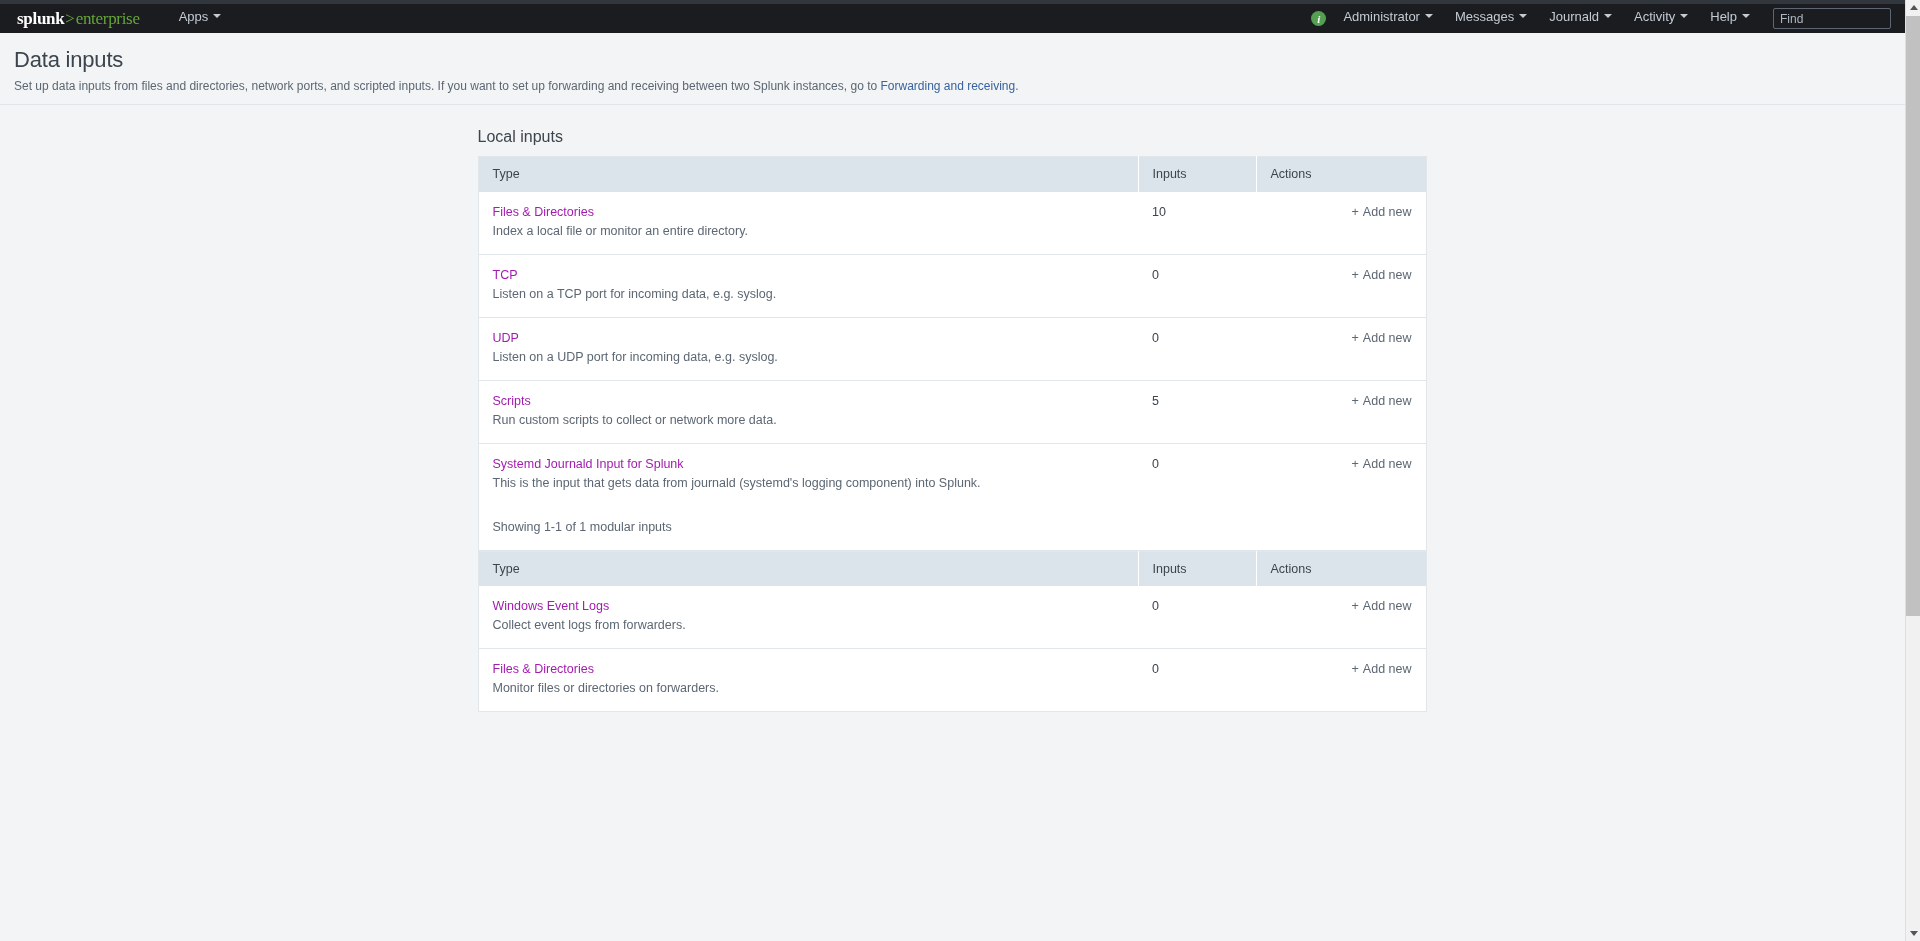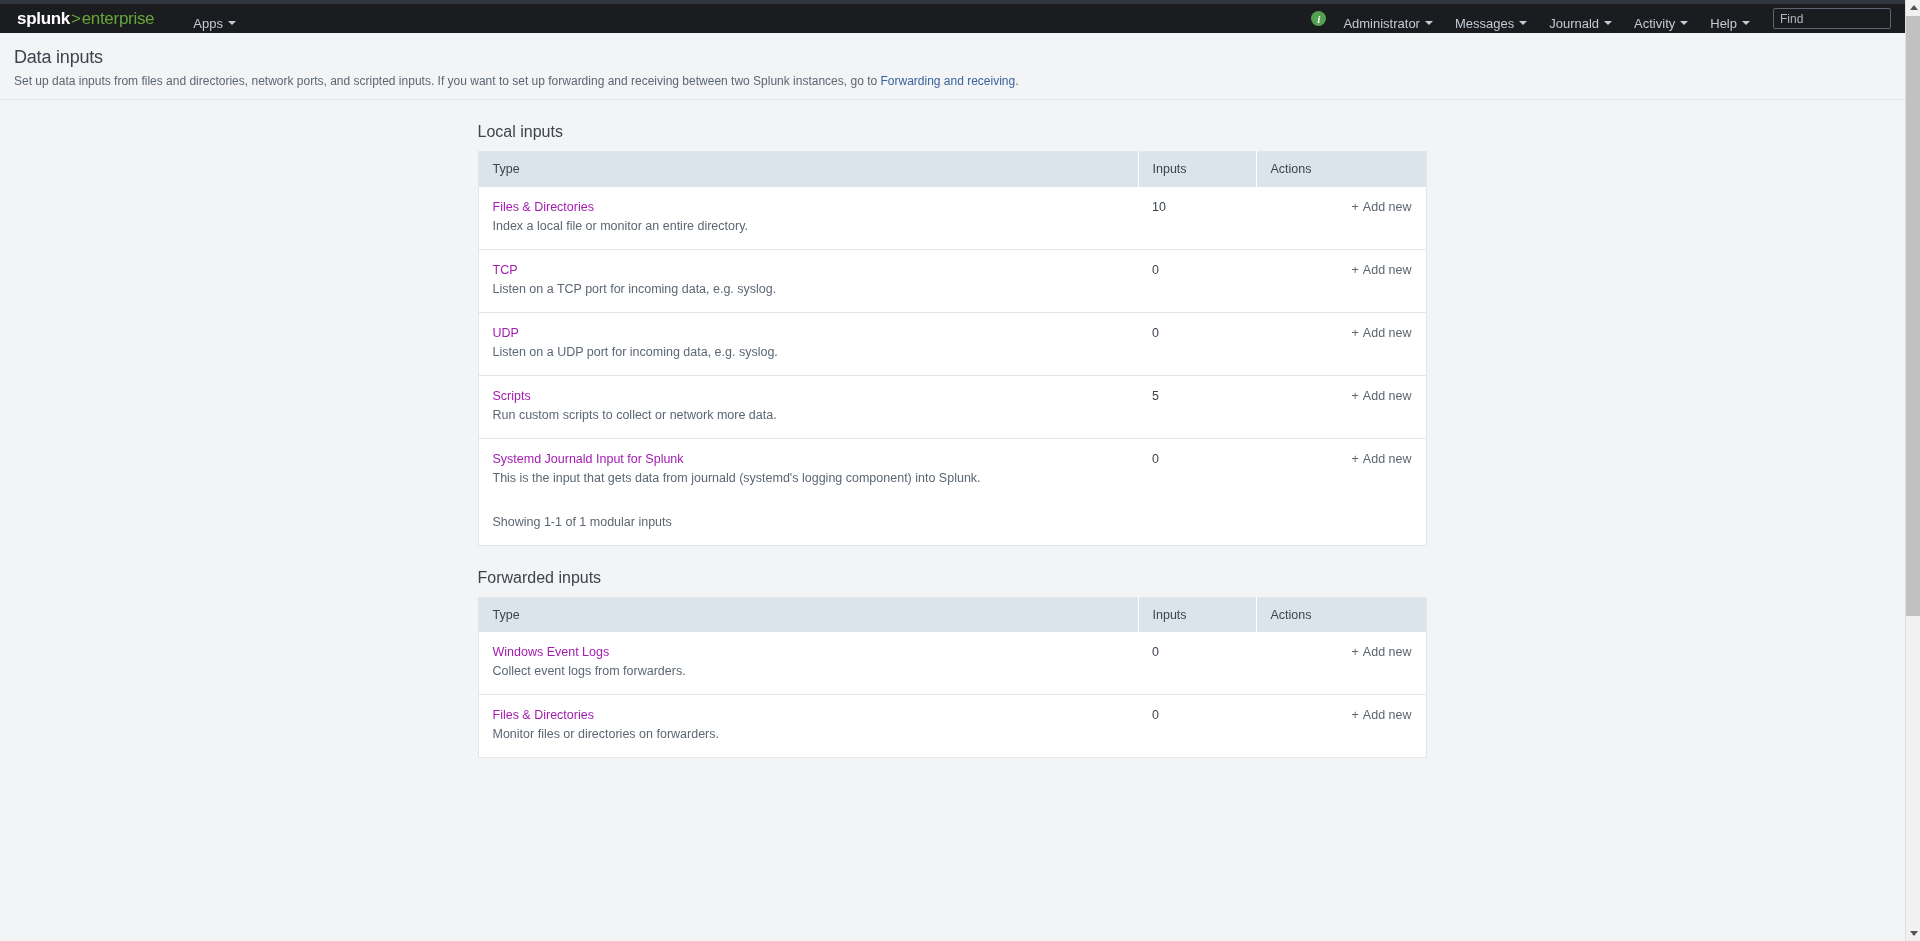--- a/index.html
+++ b/index.html
@@ -30,29 +30,30 @@
   }
 
   .brand {
     margin-left: 17px;
     font-size: 17px;
     font-weight: bold;
     letter-spacing: -0.3px;
     display: flex;
     align-items: center;
     user-select: none;
+    font-family: Liberation Serif, serif;
   }
   .brand .b-splunk { color: #ffffff; }
   .brand .b-gt { color: #65a637; font-weight: normal; padding: 0 1px; }
   .brand .b-ent { color: #65a637; font-weight: normal; }
 
   .nav-item {
     color: #c3cbd4;
     font-size: 13px;
-    padding: 8px 11px;
+    padding: 1px 11px;
     height: 36px;
     line-height: 29px;
     white-space: nowrap;
     cursor: pointer;
   }
   .caret {
     display: inline-block;
     width: 0; height: 0;
     border-left: 4px solid transparent;
     border-right: 4px solid transparent;
@@ -113,21 +114,21 @@
   .find-box input::placeholder { color: #aeb7c1; }
 
   
   .page-head {
     padding: 14px 0 11px 14px;
     border-bottom: 1px solid #e1e6eb;
     background: #f2f4f5;
     width: 1905px;
   }
   .page-title {
-    font-size: 18px;
+    font-size: 22px;
     color: #3c444d;
     font-weight: normal;
     letter-spacing: -0.2px;
     margin-bottom: 6px;
   }
   .page-desc {
     font-size: 12px;
     color: #5c6773;
   }
   .page-desc a { color: #3863a0; text-decoration: none; }
@@ -372,21 +373,20 @@
           <td class="c-actions">
             <a href="#" class="add-new"><span class="plus">+</span><span>Add new</span></a>
           </td>
         </tr>
 
       </tbody>
     </table>
   </div>
 
   <div class="section">
-    <div class="section-title">Forwarded inputs</div>
 
     <table class="inputs-table">
       <thead>
         <tr>
           <th class="col-type">Type</th>
           <th class="col-inputs">Inputs</th>
           <th class="col-actions">Actions</th>
         </tr>
       </thead>
       <tbody>

